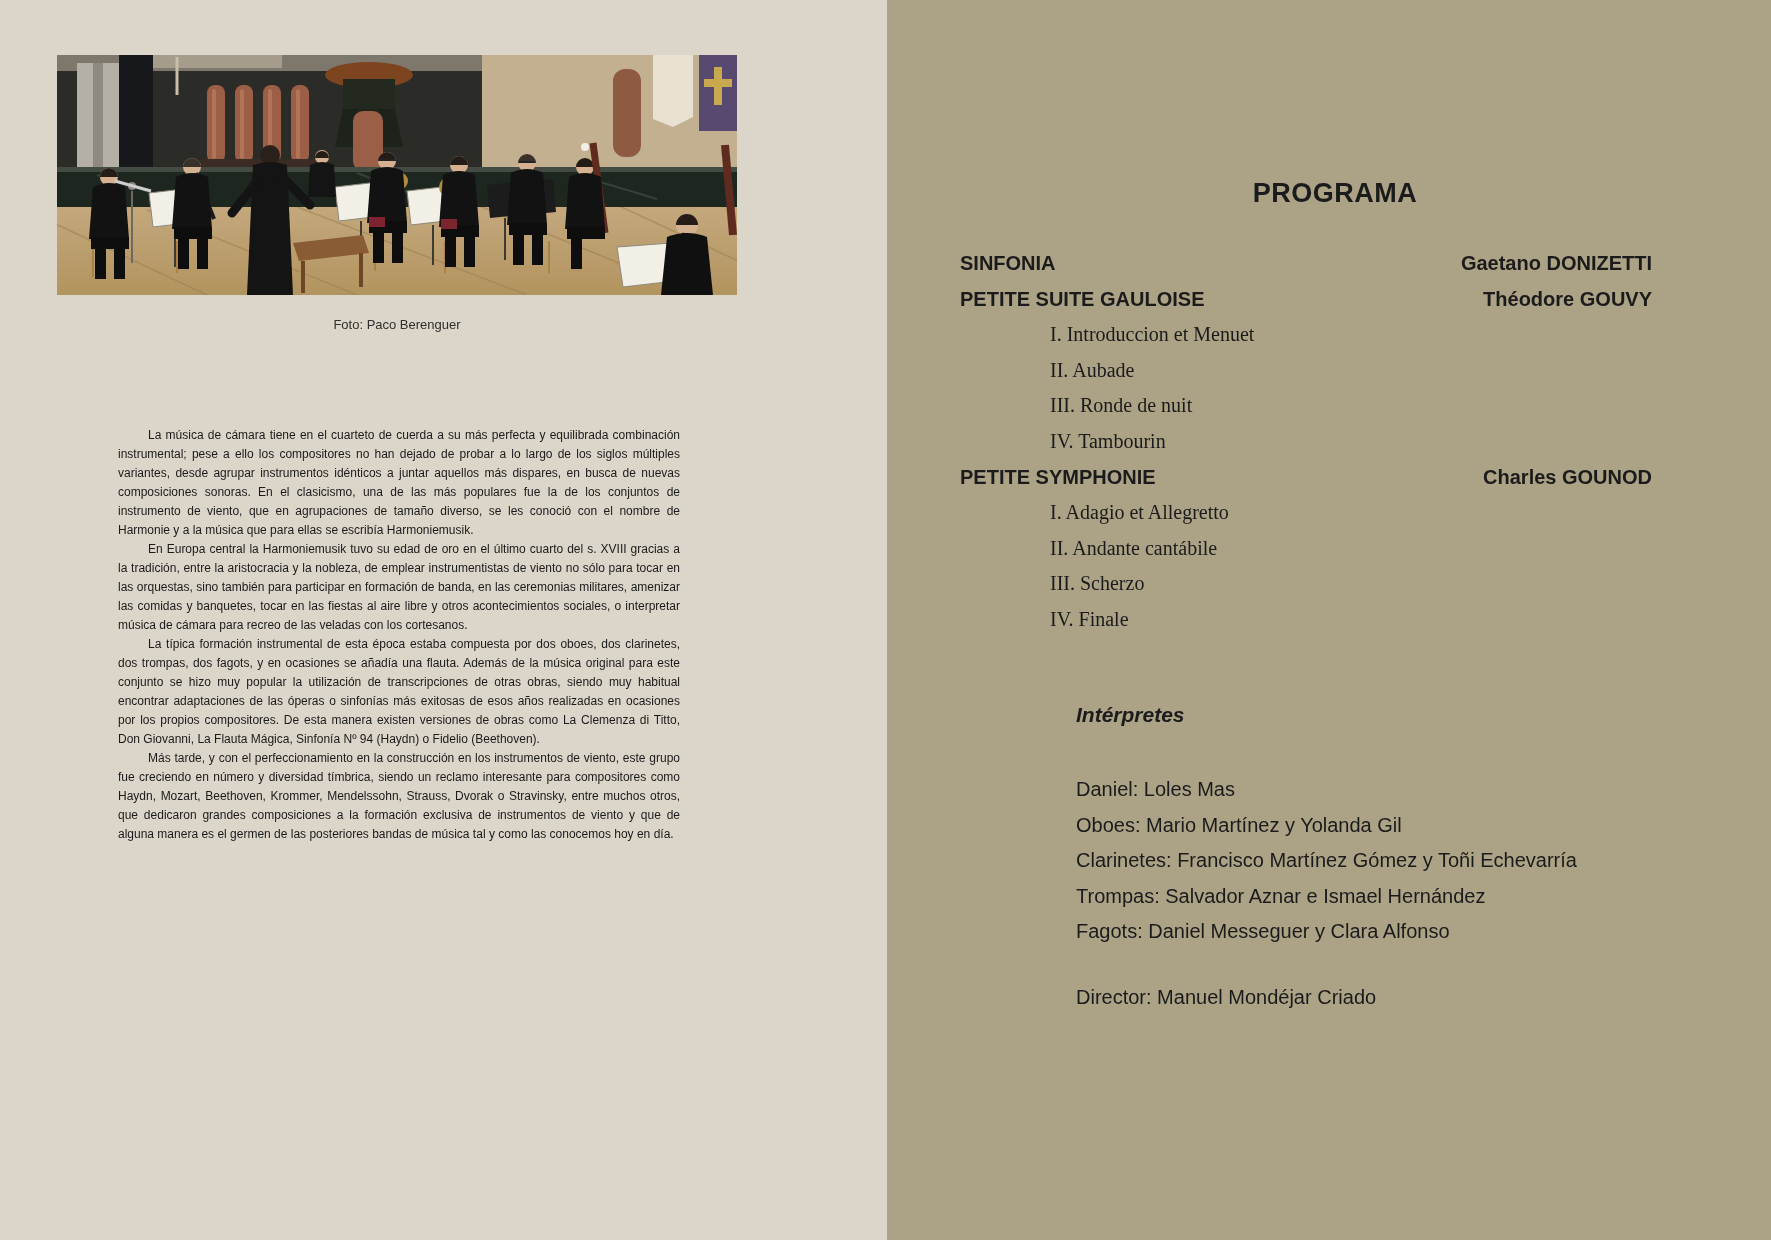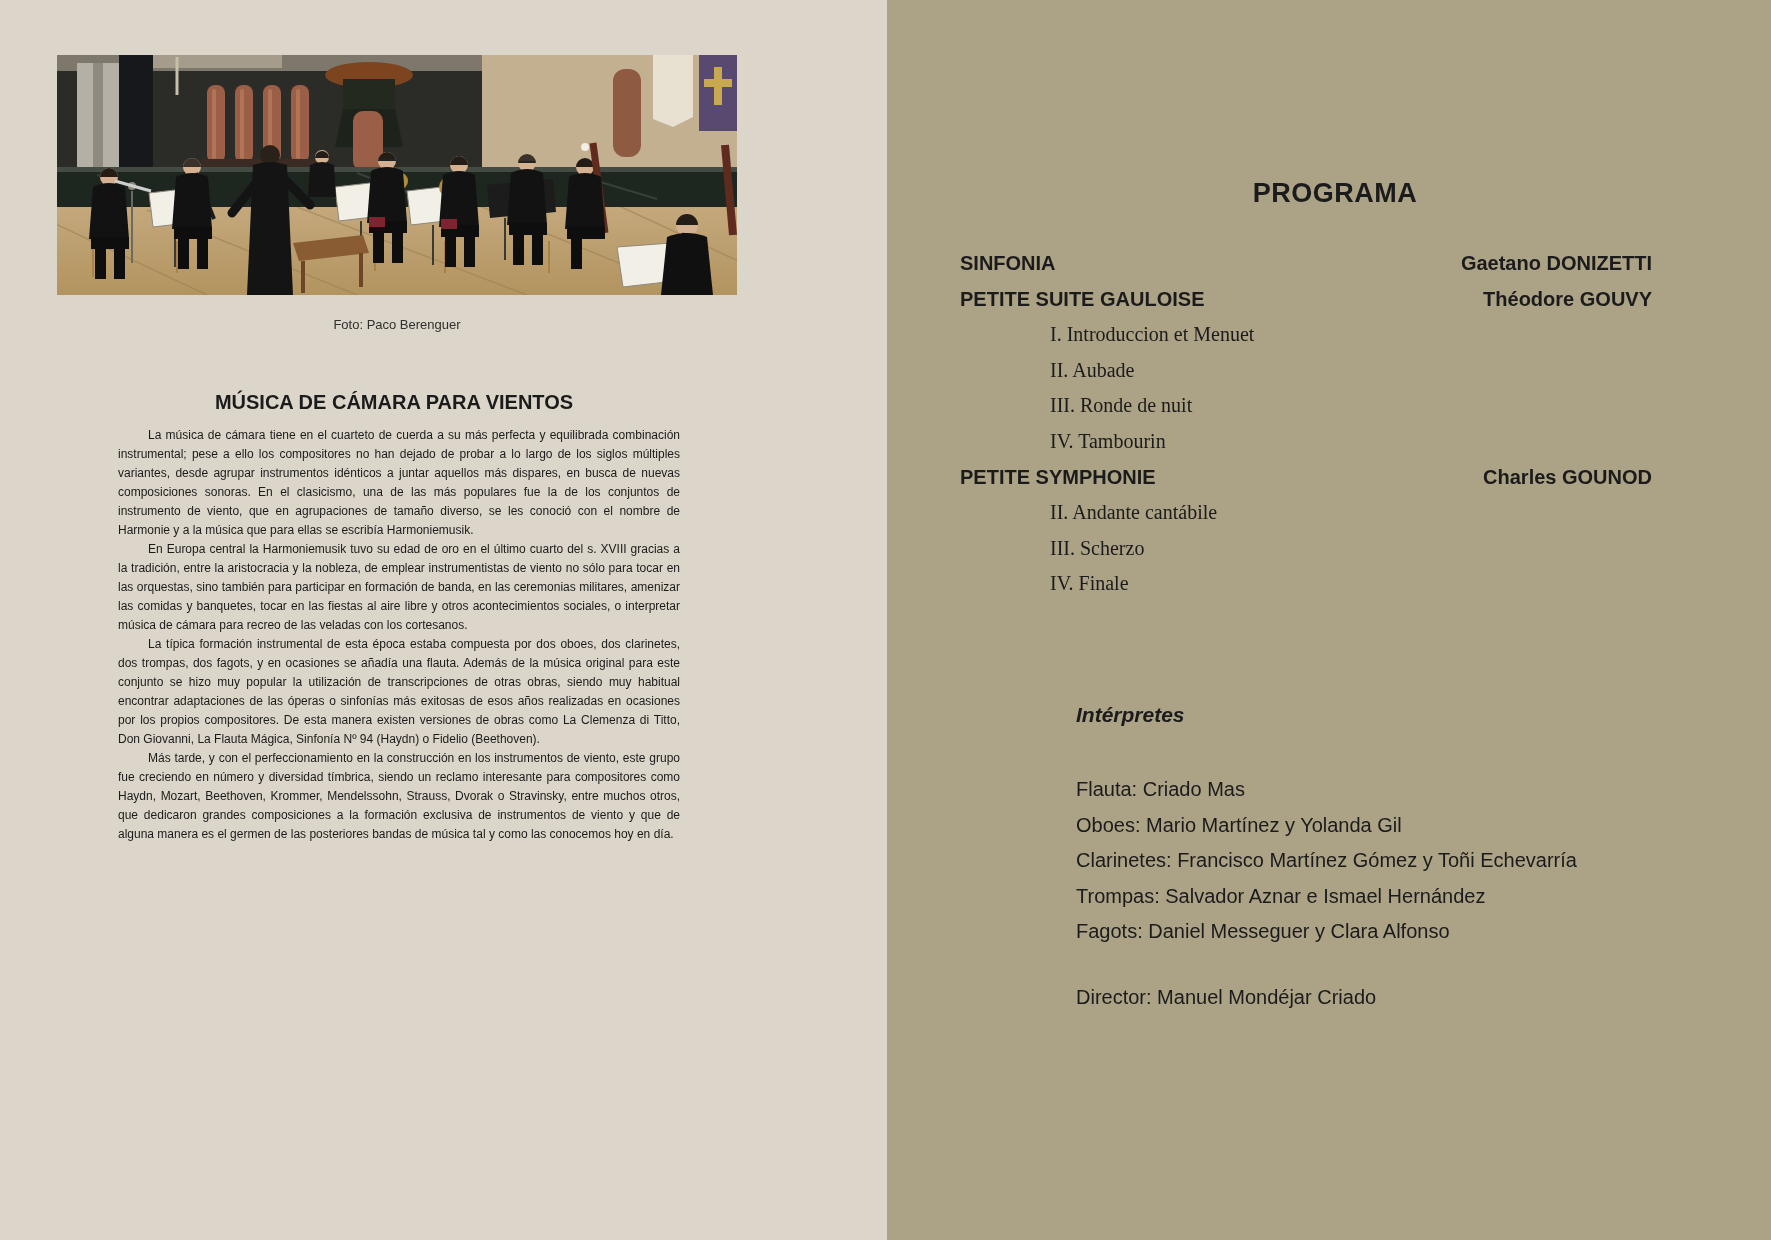--- a/index.html
+++ b/index.html
@@ -234,21 +234,20 @@
 
         <line x1="668" y1="90" x2="676" y2="180" stroke="#5f2b1f" stroke-width="8"></line>
 
         <rect x="312" y="162" width="16" height="10" fill="#7e2430"></rect>
         <rect x="384" y="164" width="16" height="10" fill="#7e2430"></rect>
       </svg>
     </div>
 
     <div class="photo-caption">Foto: Paco Berenguer</div>
 
-    <div class="article-title">MÚSICA DE CÁMARA PARA VIENTOS</div>
 
     <div class="article-body">
       <p>La música de cámara tiene en el cuarteto de cuerda a su más perfecta y equilibrada combinación instrumental; pese a ello los compositores no han dejado de probar a lo largo de los siglos múltiples variantes, desde agrupar instrumentos idénticos a juntar aquellos más dispares, en busca de nuevas composiciones sonoras. En el clasicismo, una de las más populares fue la de los conjuntos de instrumento de viento, que en agrupaciones de tamaño diverso, se les conoció con el nombre de Harmonie y a la música que para ellas se escribía Harmoniemusik.</p>
       <p>En Europa central la Harmoniemusik tuvo su edad de oro en el último cuarto del s. XVIII gracias a la tradición, entre la aristocracia y la nobleza, de emplear instrumentistas de viento no sólo para tocar en las orquestas, sino también para participar en formación de banda, en las ceremonias militares, amenizar las comidas y banquetes, tocar en las fiestas al aire libre y otros acontecimientos sociales, o interpretar música de cámara para recreo de las veladas con los cortesanos.</p>
       <p>La típica formación instrumental de esta época estaba compuesta por dos oboes, dos clarinetes, dos trompas, dos fagots, y en ocasiones se añadía una flauta. Además de la música original para este conjunto se hizo muy popular la utilización de transcripciones de otras obras, siendo muy habitual encontrar adaptaciones de las óperas o sinfonías más exitosas de esos años realizadas en ocasiones por los propios compositores. De esta manera existen versiones de obras como La Clemenza di Titto, Don Giovanni, La Flauta Mágica, Sinfonía Nº 94 (Haydn) o Fidelio (Beethoven).</p>
       <p>Más tarde, y con el perfeccionamiento en la construcción en los instrumentos de viento, este grupo fue creciendo en número y diversidad tímbrica, siendo un reclamo interesante para compositores como Haydn, Mozart, Beethoven, Krommer, Mendelssohn, Strauss, Dvorak o Stravinsky, entre muchos otros, que dedicaron grandes composiciones a la formación exclusiva de instrumentos de viento y que de alguna manera es el germen de las posteriores bandas de música tal y como las conocemos hoy en día.</p>
     </div>
   </div>
 
   <div class="right-page">
@@ -265,29 +264,30 @@
         <span>Théodore GOUVY</span>
       </div>
       <div class="movement">I. Introduccion et Menuet</div>
       <div class="movement">II. Aubade</div>
       <div class="movement">III. Ronde de nuit</div>
       <div class="movement">IV. Tambourin</div>
       <div class="prog-row">
         <span>PETITE SYMPHONIE</span>
         <span>Charles GOUNOD</span>
       </div>
+      <div class="movement">I. Adagio et Allegretto</div>
       <div class="movement">II. Andante cantábile</div>
       <div class="movement">III. Scherzo</div>
       <div class="movement">IV. Finale</div>
     </div>
 
     <div class="performers-heading">Intérpretes</div>
 
     <div class="performers">
-      <div class="performer-line">Flauta: Criado Mas</div>
+      <div class="performer-line">Daniel: Loles Mas</div>
       <div class="performer-line">Oboes: Mario Martínez y Yolanda Gil</div>
       <div class="performer-line">Clarinetes: Francisco Martínez Gómez y Toñi Echevarría</div>
       <div class="performer-line">Trompas: Salvador Aznar e Ismael Hernández</div>
       <div class="performer-line">Fagots: Daniel Messeguer y Clara Alfonso</div>
     </div>
 
     <div class="director">Director: Manuel Mondéjar Criado</div>
   </div>
 
 </div>

